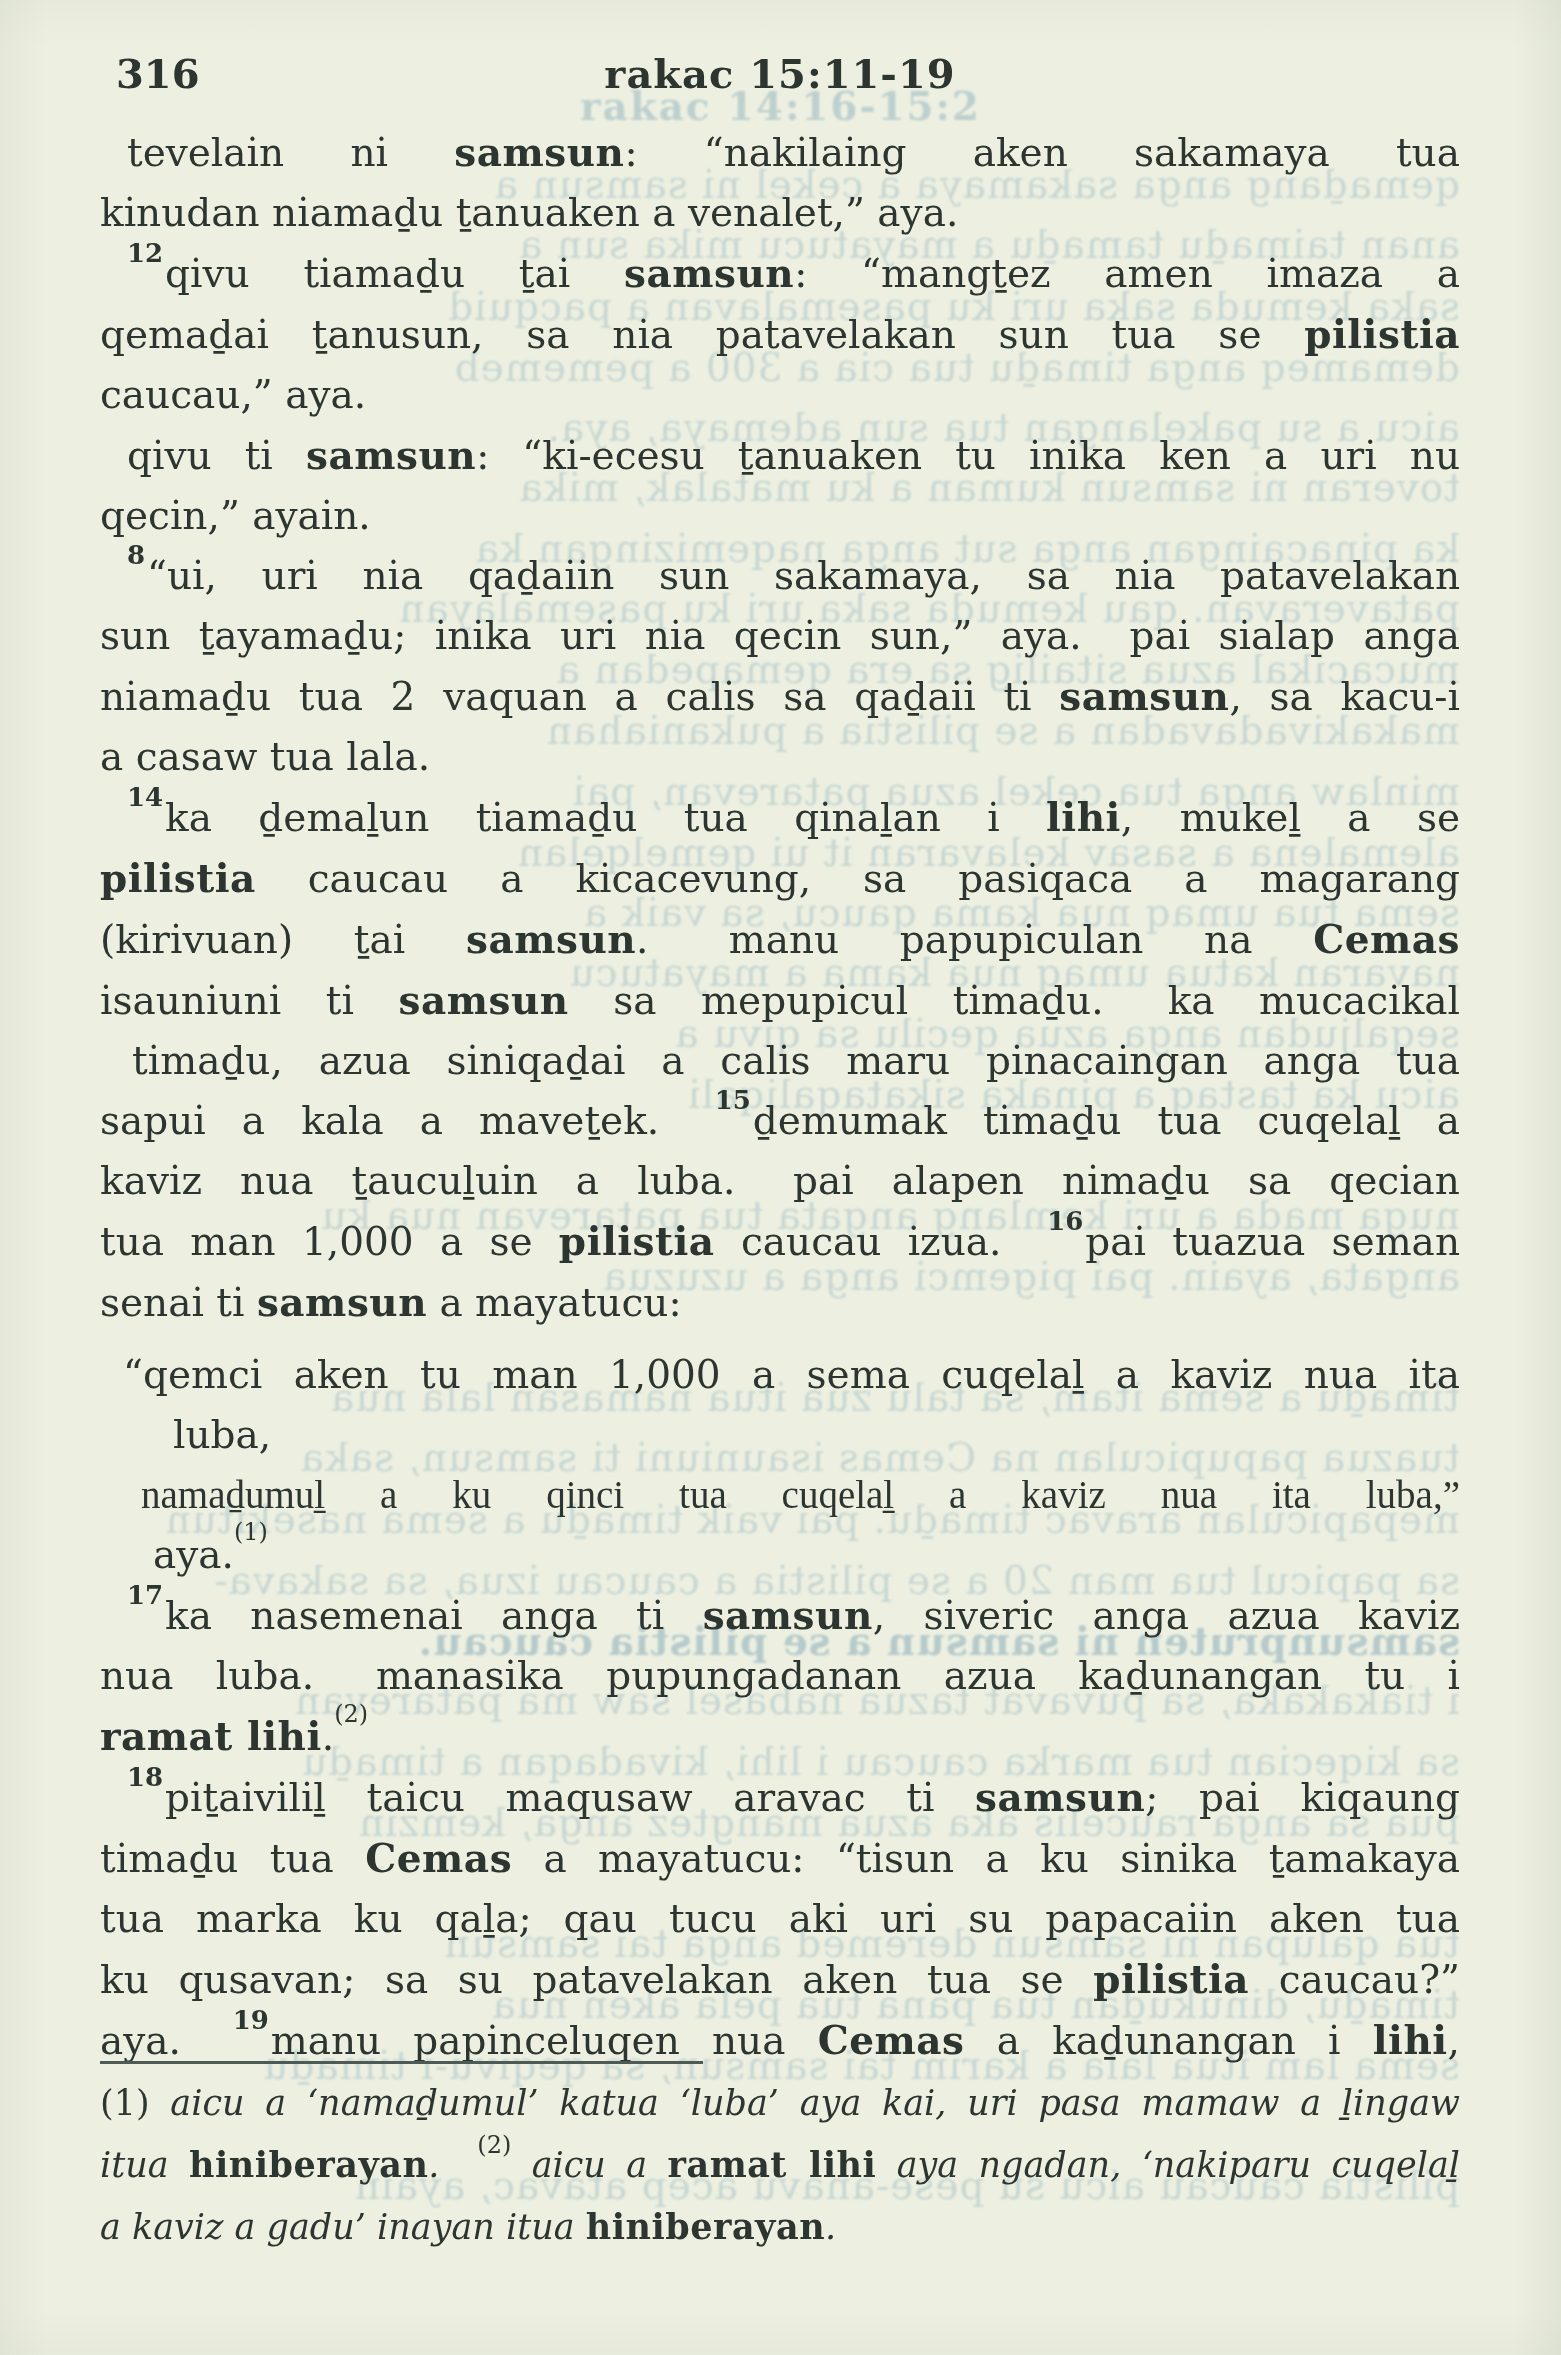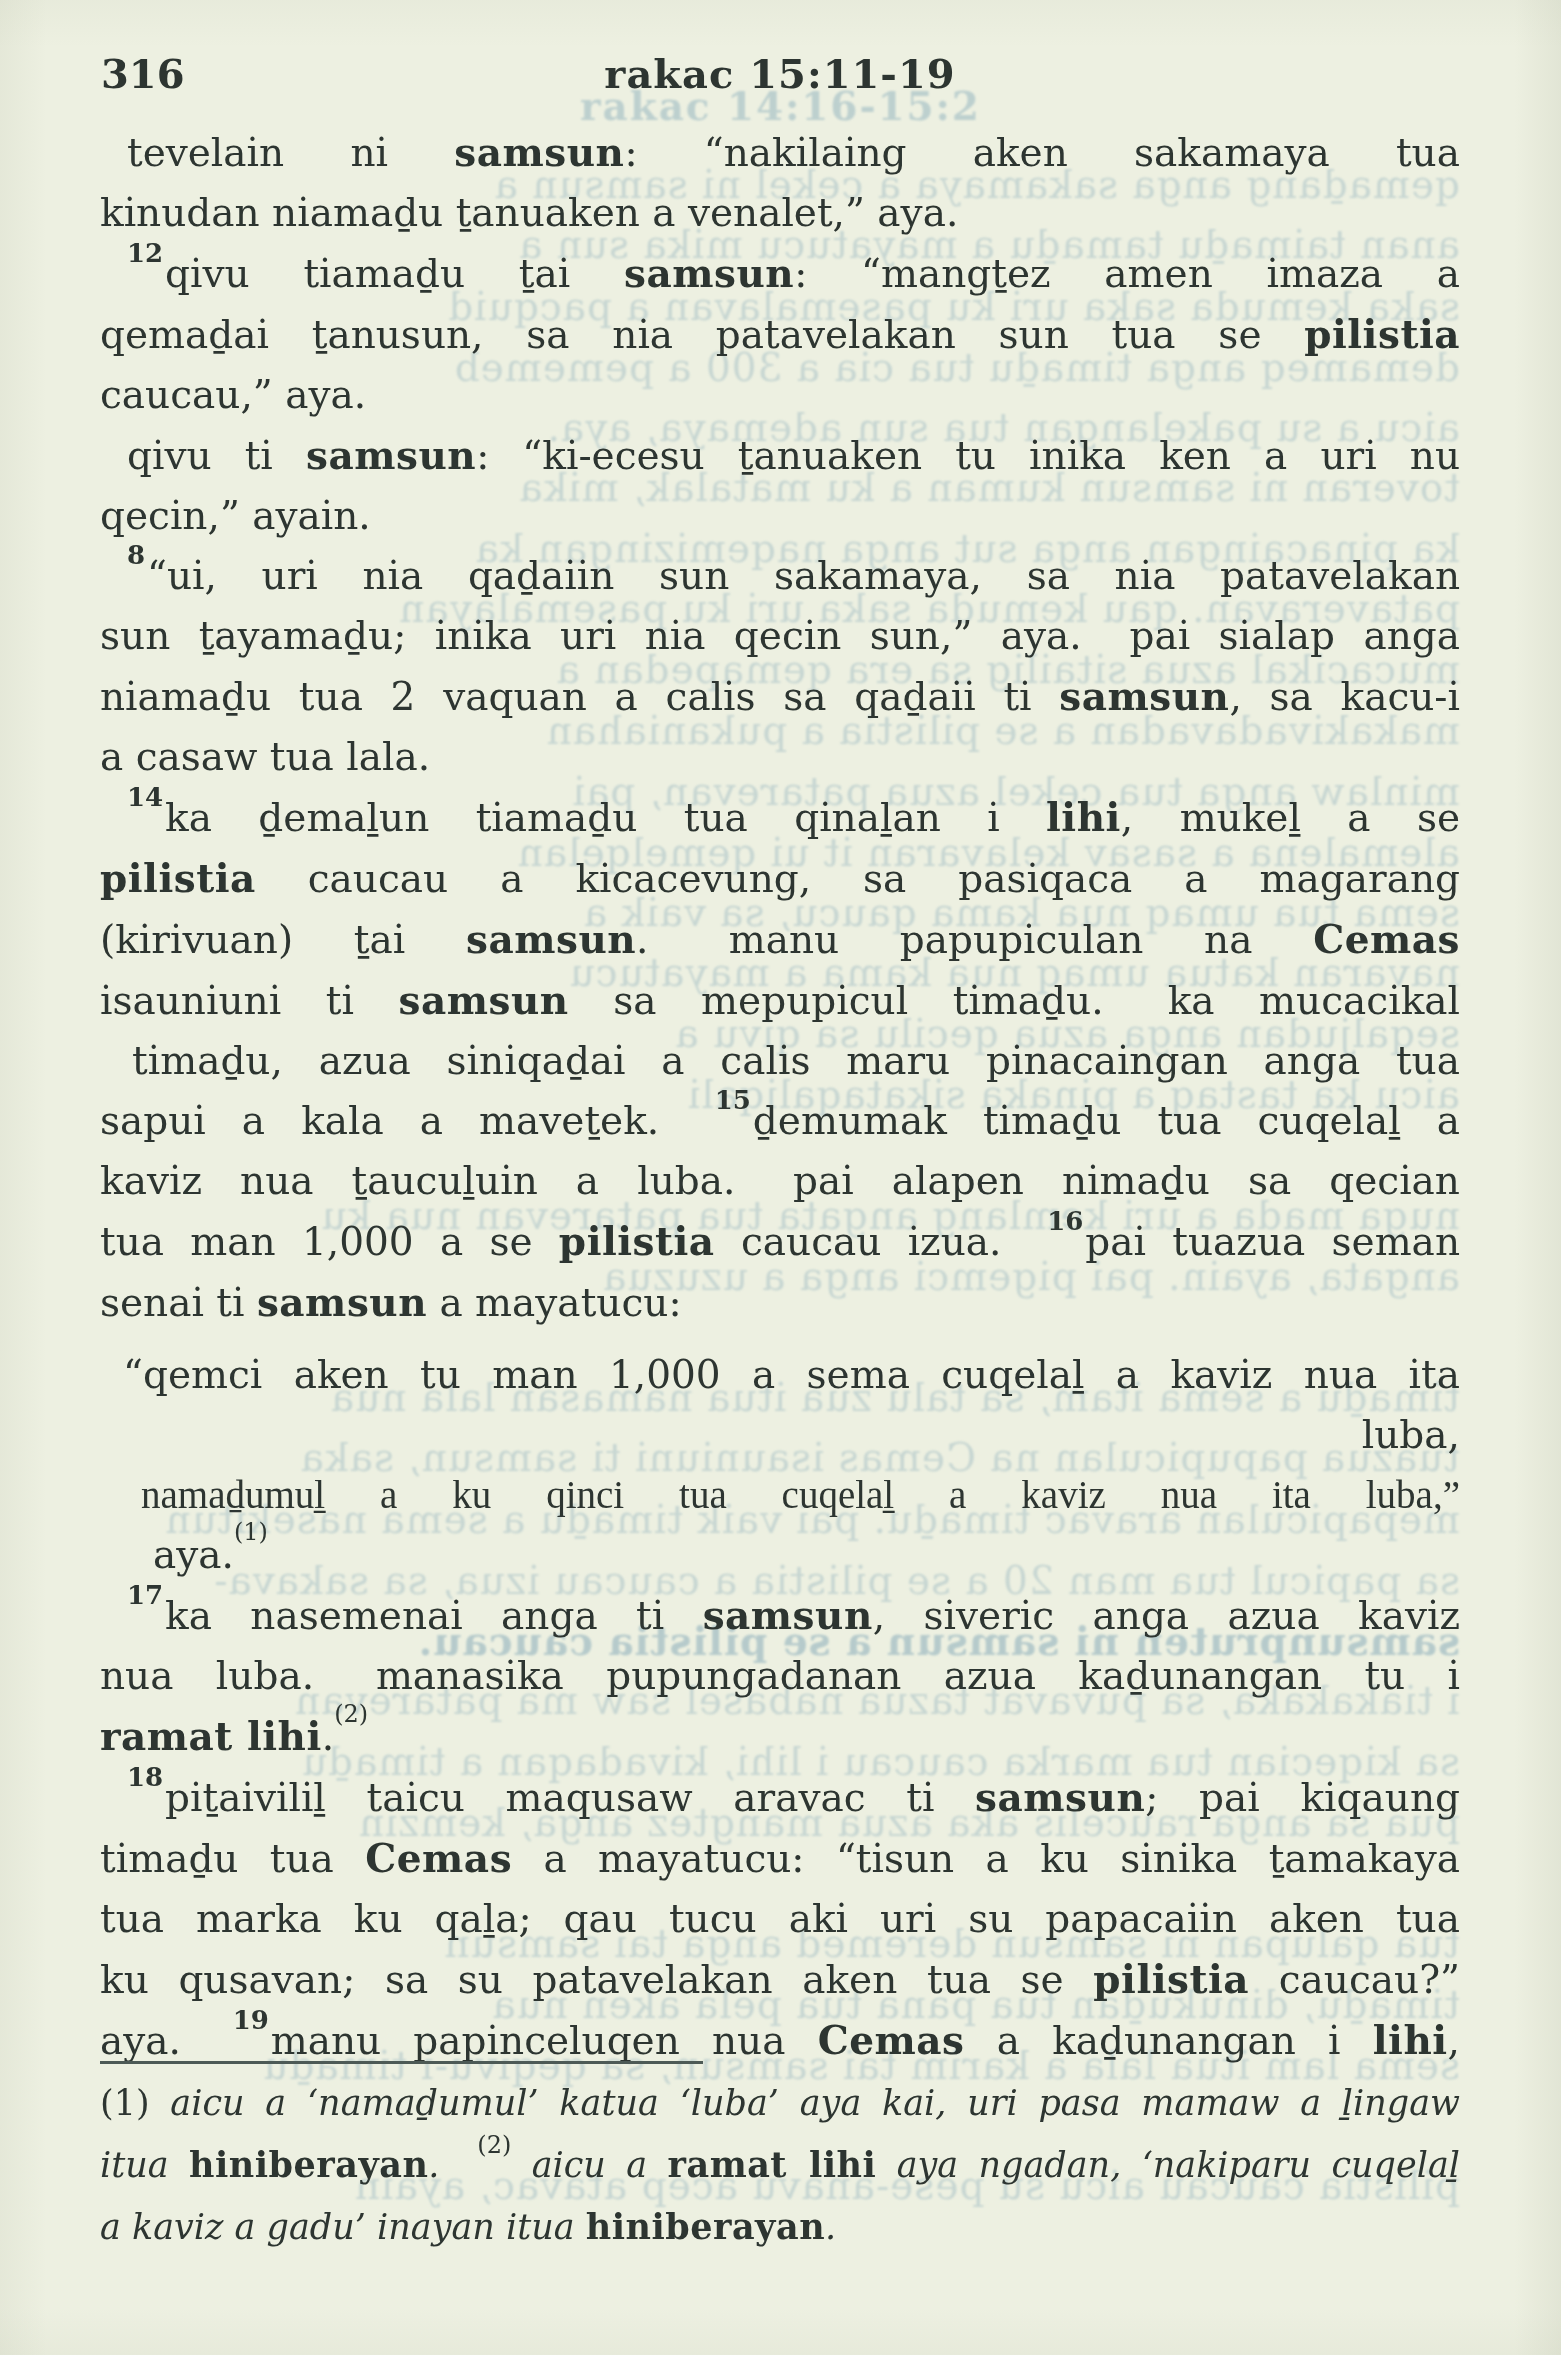--- a/index.html
+++ b/index.html
@@ -24,21 +24,21 @@
     letter-spacing:1px;
   }
   .bleedline.em{opacity:.58;font-weight:bold;}
   .ghost-head{
     position:absolute;top:83px;left:0;width:1561px;text-align:center;
     font-size:39px;font-weight:bold;color:#96b6c0;opacity:.55;filter:blur(0.8px);
     letter-spacing:1.9px;
   }
   
   .header{position:absolute;top:50px;left:100px;width:1360px;height:43px;font-size:40px;font-weight:bold;}
-  .pagenum{position:absolute;left:1px;top:0;}
+  .pagenum{position:absolute;left:16px;top:0;}
   .runhead{position:absolute;left:0;width:100%;text-align:center;top:0;letter-spacing:1px;}
   
   .body{position:absolute;top:122px;left:100px;width:1360px;font-size:39px;}
   .bl{line-height:60px;text-align:left;}
   .bl.j{text-align:justify;text-align-last:justify;}
   .bl b{font-weight:bold;letter-spacing:0.5px;}
   sup.v{font-weight:bold;font-size:26px;line-height:0;position:relative;top:-10.7px;padding-right:1.9px;}
   sup.r{font-size:24px;line-height:0;position:relative;top:-13.6px;font-weight:normal;}
   
   .fnrule{position:absolute;top:2061px;left:100px;width:603px;height:0;border-top:3.9px solid #4d5a56;}
@@ -109,21 +109,21 @@
       <div class="bl j" style="text-indent: 27px;"><sup class="v">14</sup>ka ḏemaḻun tiamaḏu tua qinaḻan i <b>lihi</b>, mukeḻ a se</div>
       <div class="bl j" style="text-indent: 0px;"><b>pilistia</b> caucau a kicacevung, sa pasiqaca a magarang</div>
       <div class="bl j" style="text-indent: 0px;">(kirivuan) ṯai <b>samsun</b>.  manu papupiculan na <b>Cemas</b></div>
       <div class="bl j" style="text-indent: 0px;">isauniuni ti <b>samsun</b> sa mepupicul timaḏu.  ka mucacikal</div>
       <div class="bl j" style="text-indent: 0px; margin-left: 32px;">timaḏu, azua siniqaḏai a calis maru pinacaingan anga tua</div>
       <div class="bl j" style="text-indent: 0px;">sapui a kala a maveṯek.  <sup class="v">15</sup>ḏemumak timaḏu tua cuqelaḻ a</div>
       <div class="bl j" style="text-indent: 0px;">kaviz nua ṯaucuḻuin a luba.  pai alapen nimaḏu sa qecian</div>
       <div class="bl j" style="text-indent: 0px;">tua man 1,000 a se <b>pilistia</b> caucau izua.  <sup class="v">16</sup>pai tuazua seman</div>
       <div class="bl" style="text-indent: 0px;">senai ti <b>samsun</b> a mayatucu:</div>
       <div class="bl j" style="text-indent: 23px; margin-top: 12px;">“qemci aken tu man 1,000 a sema cuqelaḻ a kaviz nua ita</div>
-      <div class="bl" style="text-indent: 73px; text-align: right;">luba,</div>
+      <div class="bl" style="text-indent: 73px;">luba,</div>
       <div class="bl j" style="text-indent: 41px; font-family: Liberation Serif, serif;">namaḏumuḻ a ku qinci tua cuqelaḻ a kaviz nua ita luba,”</div>
       <div class="bl" style="text-indent: 53px;">aya.<sup class="r">(1)</sup></div>
       <div class="bl j" style="text-indent: 27px;"><sup class="v">17</sup>ka nasemenai anga ti <b>samsun</b>, siveric anga azua kaviz</div>
       <div class="bl j" style="text-indent: 0px;">nua luba.  manasika pupungadanan azua kaḏunangan tu i</div>
       <div class="bl" style="text-indent: 0px;"><b>ramat lihi</b>.<sup class="r">(2)</sup></div>
       <div class="bl j" style="text-indent: 27px;"><sup class="v">18</sup>piṯaiviliḻ taicu maqusaw aravac ti <b>samsun</b>; pai kiqaung</div>
       <div class="bl j" style="text-indent: 0px;">timaḏu tua <b>Cemas</b> a mayatucu: “tisun a ku sinika ṯamakaya</div>
       <div class="bl j" style="text-indent: 0px;">tua marka ku qaḻa; qau tucu aki uri su papacaiin aken tua</div>
       <div class="bl j" style="text-indent: 0px;">ku qusavan; sa su patavelakan aken tua se <b>pilistia</b> caucau?”</div>
       <div class="bl j" style="text-indent: 0px;">aya.  <sup class="v">19</sup>manu papinceluqen nua <b>Cemas</b> a kaḏunangan i <b>lihi</b>,</div>

